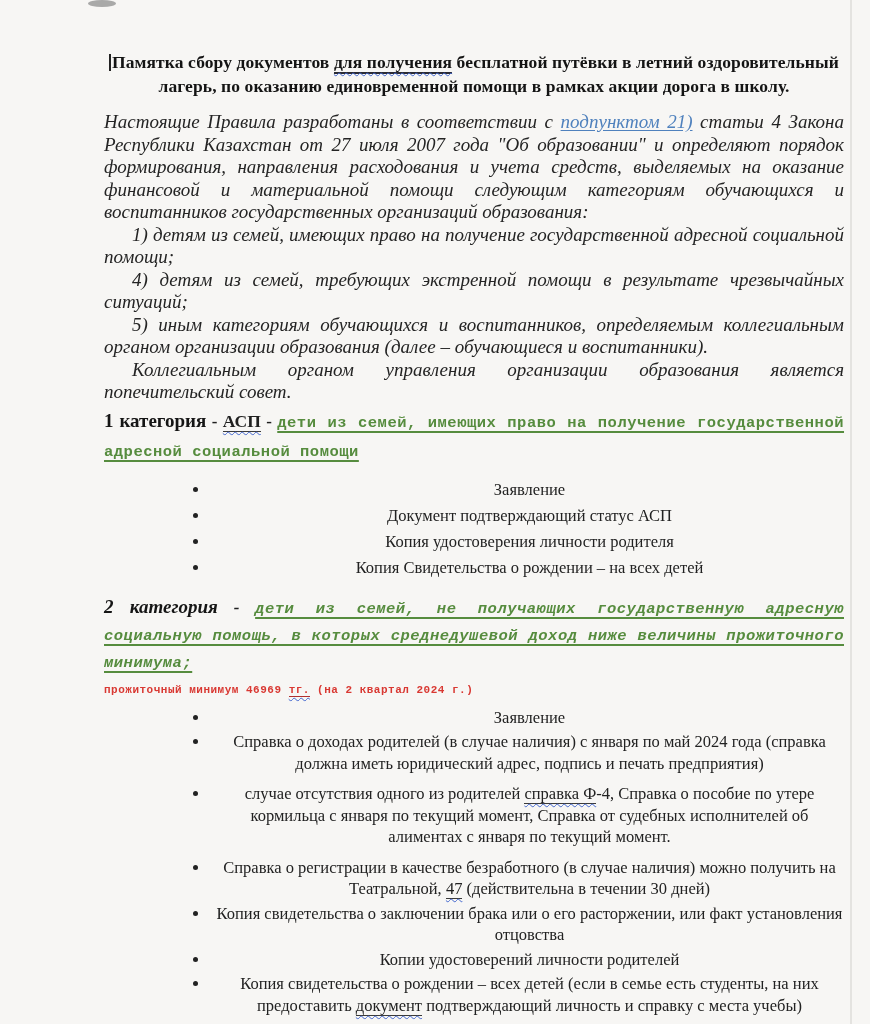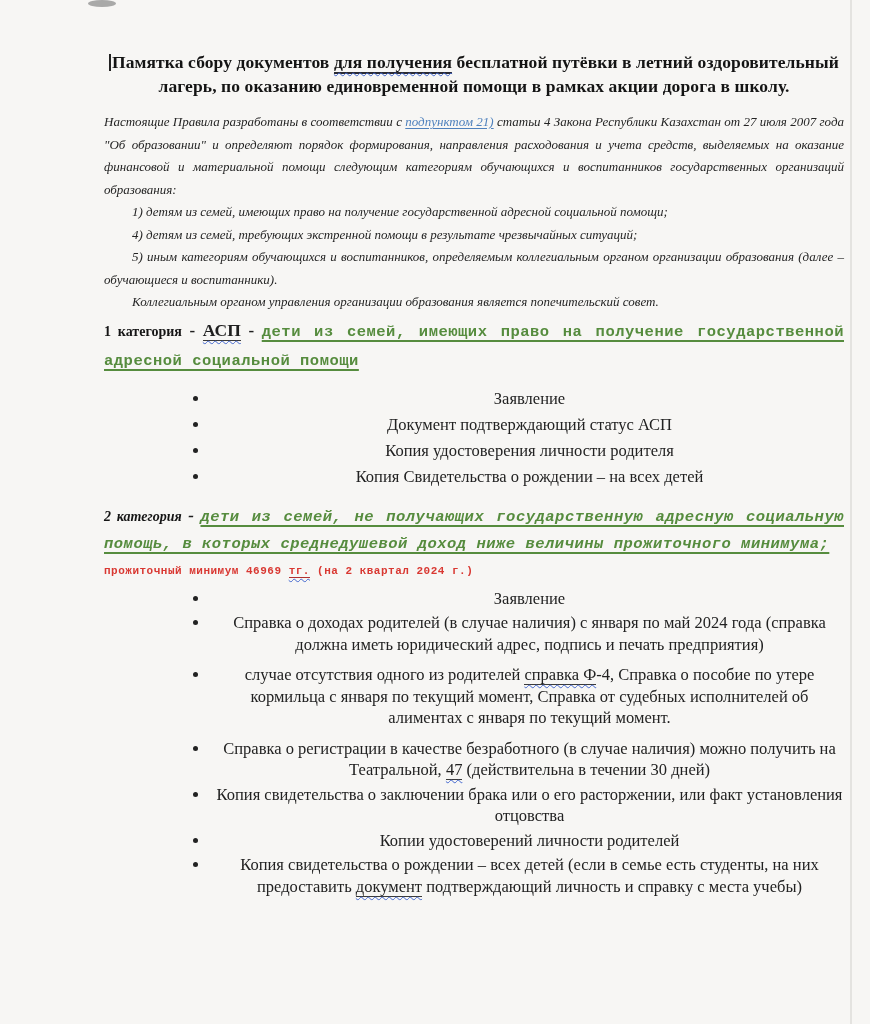--- a/index.html
+++ b/index.html
@@ -35,35 +35,35 @@
     display: inline-block; width: 2px; height: 17px;
     background: #222; vertical-align: -3px; margin-right: 1px;
   }
   .u-title {
     border-bottom: 2px solid #2a2a33;
     text-decoration: underline wavy #4468cf 1px;
     text-underline-offset: 4px;
   }
   
   .intro, .item, .closing {
-    margin: 0; font-style: italic; font-size: 13px;
+    margin: 0; font-style: italic; font-size: 19px;
     line-height: 22.5px; text-align: justify; color: #242424;
   }
   .intro { margin-top: 13px; }
   .item, .closing { text-indent: 28px; }
   .doc-link {
     color: #4f81bd; text-decoration: underline;
     text-underline-offset: 2px; cursor: pointer;
   }
   
   .cat-heading {
     margin-top: 3px; text-align: justify; line-height: 27px;
   }
   .cat-heading.second { margin-top: 15px; line-height: 26px; font-style: italic; }
-  .cat-label { font-weight: bold; font-size: 14px; color: #151515; }
+  .cat-label { font-weight: bold; font-size: 19px; color: #151515; }
   .cat-sep { font-weight: bold; font-size: 17px; }
   .u-spell {
     border-bottom: 1.5px solid #3a3a3a;
     text-decoration: underline wavy #4468cf 1px;
     text-underline-offset: 4px;
   }
   .abbr { font-weight: bold; font-size: 17.5px; }
   .green-desc {
     font-family: "Liberation Mono", "DejaVu Sans Mono", monospace;
     font-weight: bold; color: #568c3e; font-size: 15.5px;

